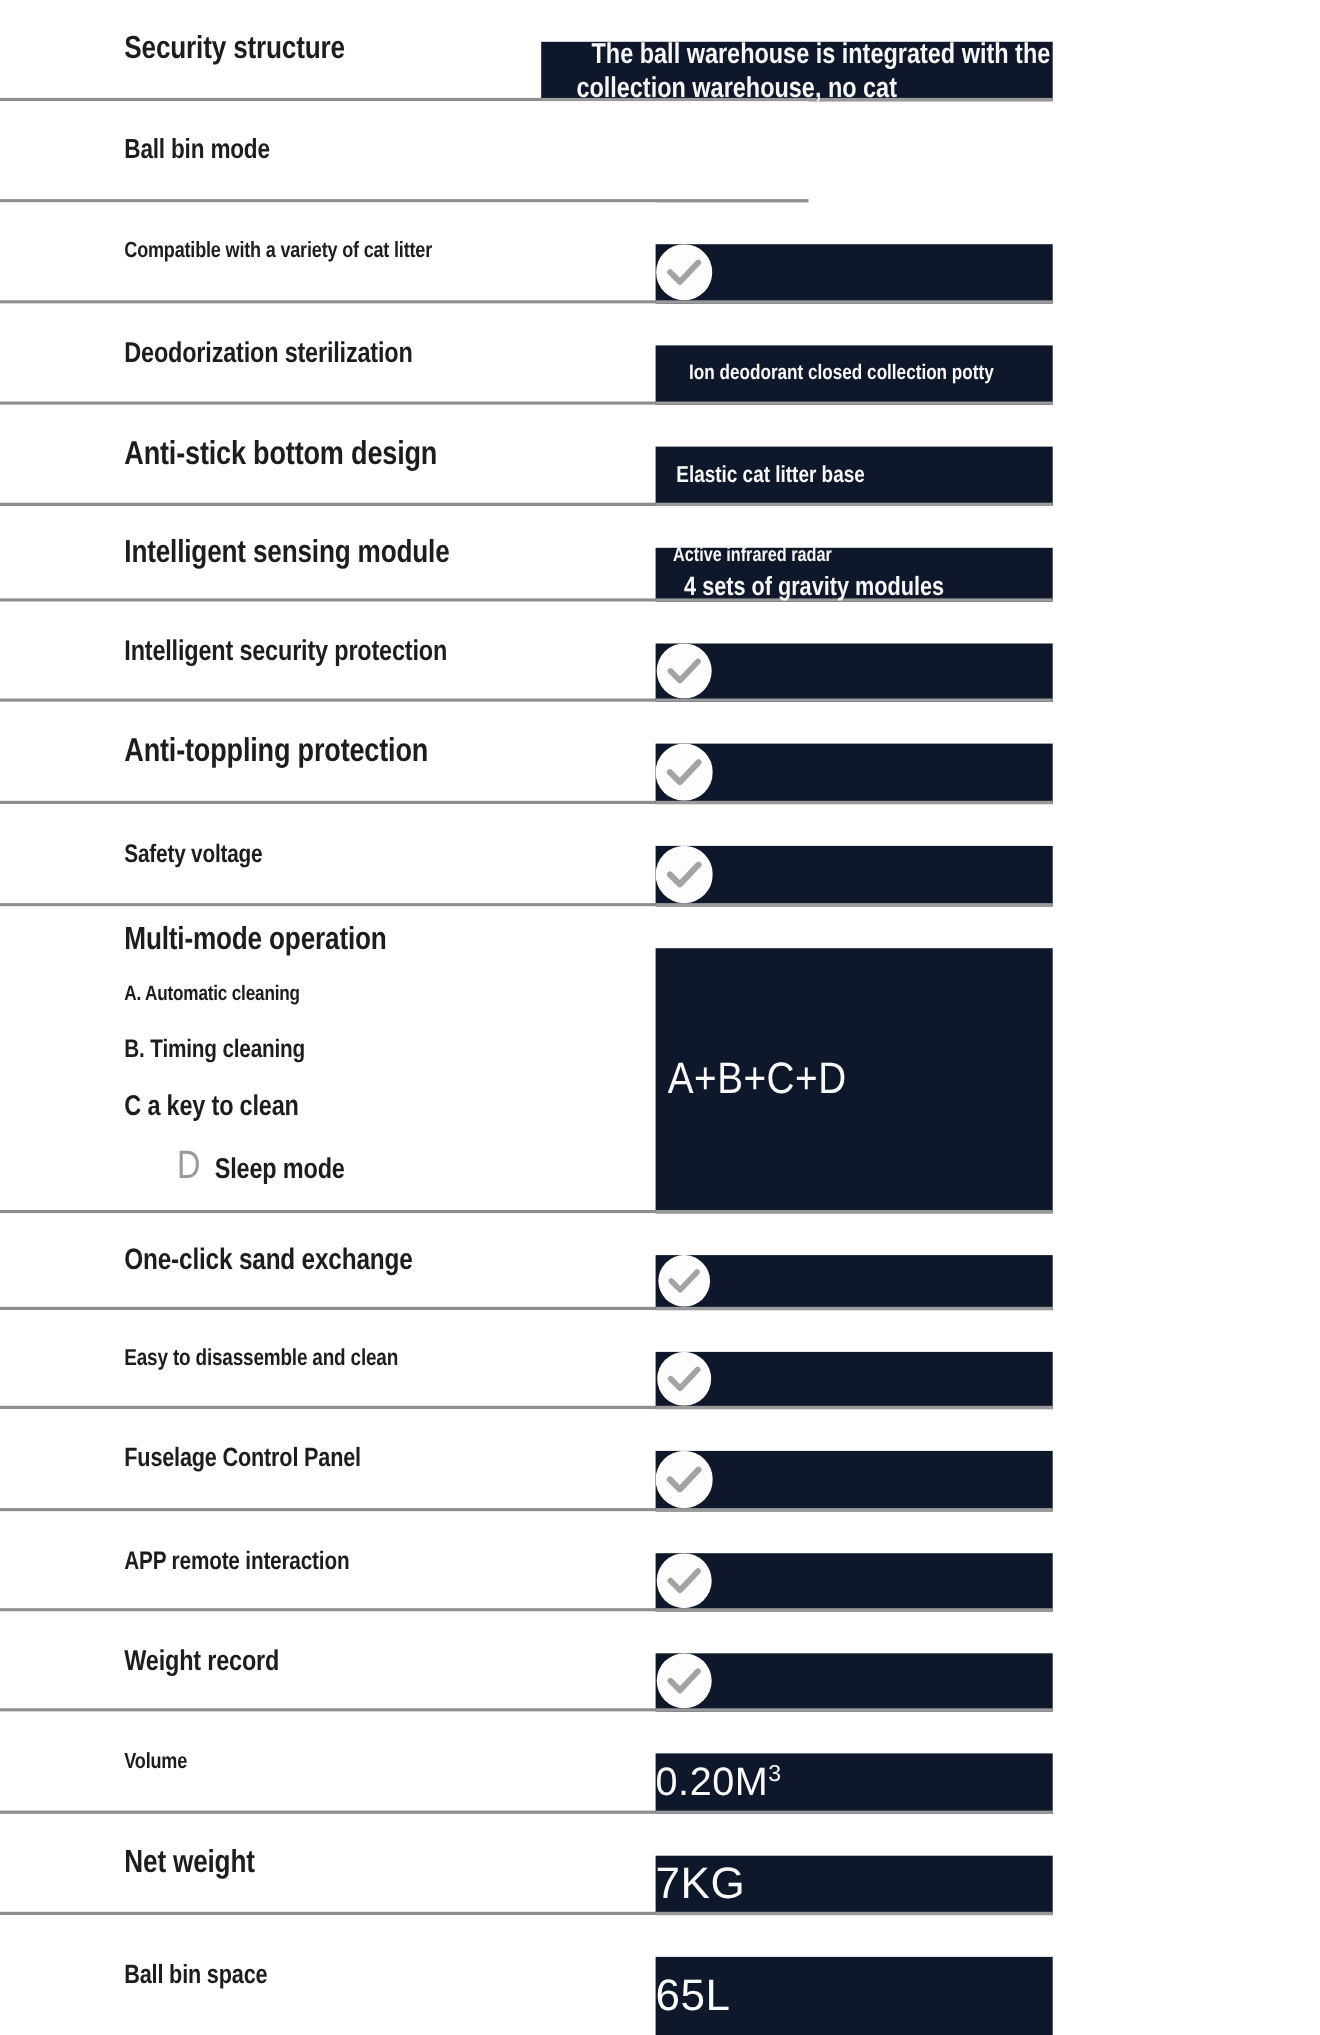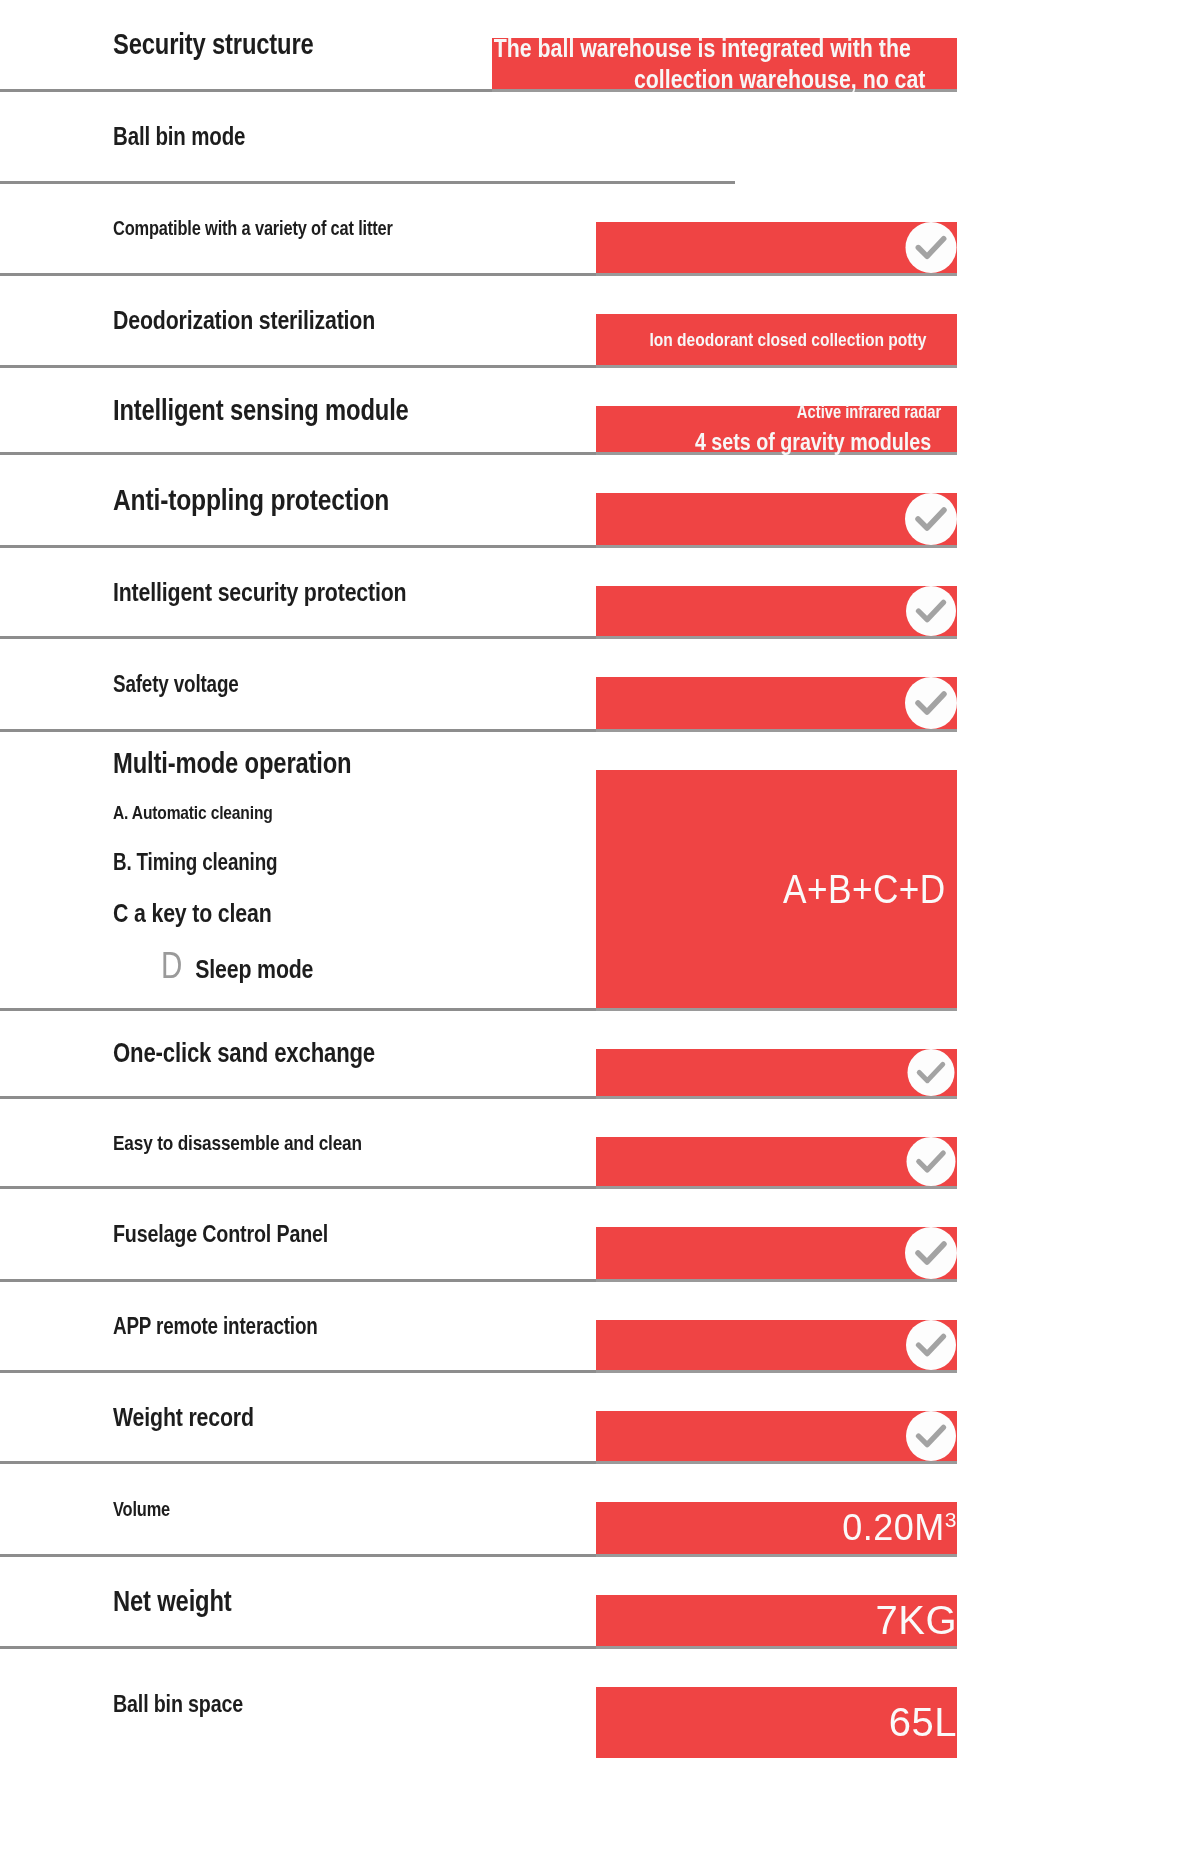--- a/index.html
+++ b/index.html
@@ -3,23 +3,23 @@
 <meta charset="utf-8">
 <style>
   * { margin:0; padding:0; box-sizing:border-box; }
   html,body { width:1200px; height:1850px; background:#ffffff; overflow:hidden;
               font-family:"Liberation Sans","DejaVu Sans",sans-serif; }
   .table { width:1200px; height:1850px; display:flex; flex-direction:column; }
   .row { display:flex; width:957px; }
   .cell-l { width:735px; background:#ffffff; border-bottom:3px solid #8d8d8d;
             display:flex; flex-direction:column; justify-content:center;
             padding-left:113px; }
-  .cell-r { width:465px; background:#ef4444; border-bottom:3px solid #9a9a9a;
+  .cell-r { width:465px; background:#0f172a; border-bottom:3px solid #9a9a9a;
             display:flex; flex-direction:column; justify-content:center;
-            align-items:flex-end; text-align:center;margin-top:38px; }
+            align-items:flex-start; text-align:center;margin-top:38px; }
   .row:last-child .cell-l, .row:last-child .cell-r { border-bottom:none; }
 
   .lb { display:inline-block; white-space:nowrap; font-weight:700; color:#1d1d1d;
         transform:scaleX(0.82); transform-origin:left center; letter-spacing:-0.2px; }
   .vb { display:inline-block; white-space:nowrap; font-weight:700; color:#f7f7f7;
         transform:scaleX(0.82); transform-origin:center center; }
   .big { display:inline-block; white-space:nowrap; font-weight:400; color:#fafafa;
          font-size:40px; letter-spacing:0.5px; }
   .big-cond { transform:scaleX(0.88); transform-origin:center center; }
   .sup { font-size:21px; vertical-align:super; line-height:0; }
@@ -74,46 +74,54 @@
 
   <div class="row" style="height:92px;">
     <div class="cell-l">
       <span class="lb" style="font-size:26px;">Deodorization sterilization</span>
     </div>
     <div class="cell-r">
       <span class="vb" style="font-size:19px;">Ion deodorant closed collection potty</span>
     </div>
   </div>
 
+  <div class="row" style="height:92px;">
+    <div class="cell-l">
+      <span class="lb" style="font-size:30px;">Anti-stick bottom design</span>
+    </div>
+    <div class="cell-r">
+      <span class="vb" style="font-size:21px;">Elastic cat litter base</span>
+    </div>
+  </div>
 
   <div class="row" style="height:87px;">
     <div class="cell-l">
       <span class="lb" style="font-size:29px;">Intelligent sensing module</span>
     </div>
     <div class="cell-r">
       <span class="vb vline1" style="font-size:18px;">Active infrared radar</span>
       <span class="vb vline2" style="font-size:24px;">4 sets of gravity modules</span>
     </div>
   </div>
 
+  <div class="row" style="height:91px;">
+    <div class="cell-l">
+      <span class="lb" style="font-size:26px;">Intelligent security protection</span>
+    </div>
+    <div class="cell-r">
+      <svg class="check" width="52" height="52" viewBox="0 0 52 52">
+        <circle cx="26" cy="26" r="26" fill="#fdfdfd"></circle>
+        <polyline points="13,26 22,35 39,17" fill="none" stroke="#a3a3a3" stroke-width="5.5" stroke-linecap="round" stroke-linejoin="round"></polyline>
+      </svg>
+    </div>
+  </div>
+
   <div class="row" style="height:93px;">
     <div class="cell-l">
       <span class="lb" style="font-size:30px;">Anti-toppling protection</span>
-    </div>
-    <div class="cell-r">
-      <svg class="check" width="52" height="52" viewBox="0 0 52 52">
-        <circle cx="26" cy="26" r="26" fill="#fdfdfd"></circle>
-        <polyline points="13,26 22,35 39,17" fill="none" stroke="#a3a3a3" stroke-width="5.5" stroke-linecap="round" stroke-linejoin="round"></polyline>
-      </svg>
-    </div>
-  </div>
-
-  <div class="row" style="height:91px;">
-    <div class="cell-l">
-      <span class="lb" style="font-size:26px;">Intelligent security protection</span>
     </div>
     <div class="cell-r">
       <svg class="check" width="52" height="52" viewBox="0 0 52 52">
         <circle cx="26" cy="26" r="26" fill="#fdfdfd"></circle>
         <polyline points="13,26 22,35 39,17" fill="none" stroke="#a3a3a3" stroke-width="5.5" stroke-linecap="round" stroke-linejoin="round"></polyline>
       </svg>
     </div>
   </div>
 
   <div class="row" style="height:93px;">

